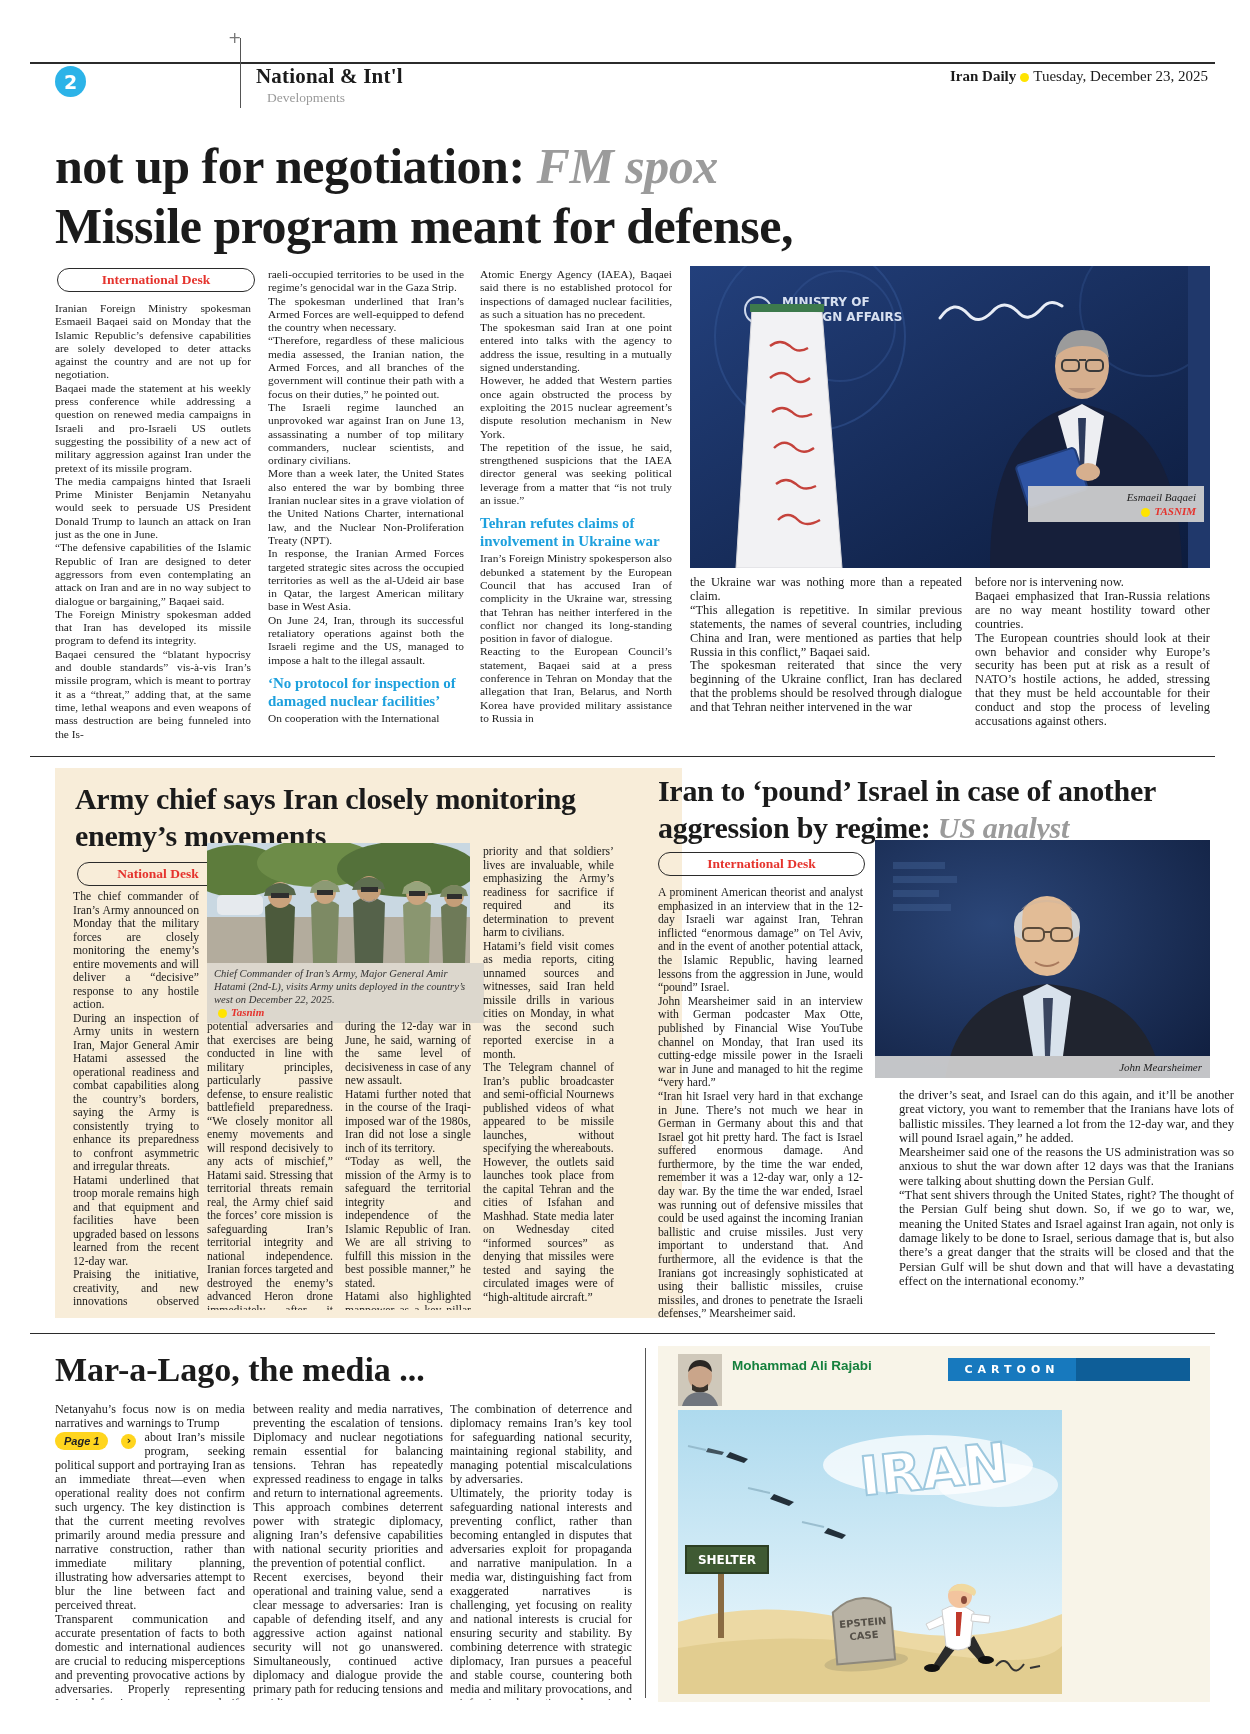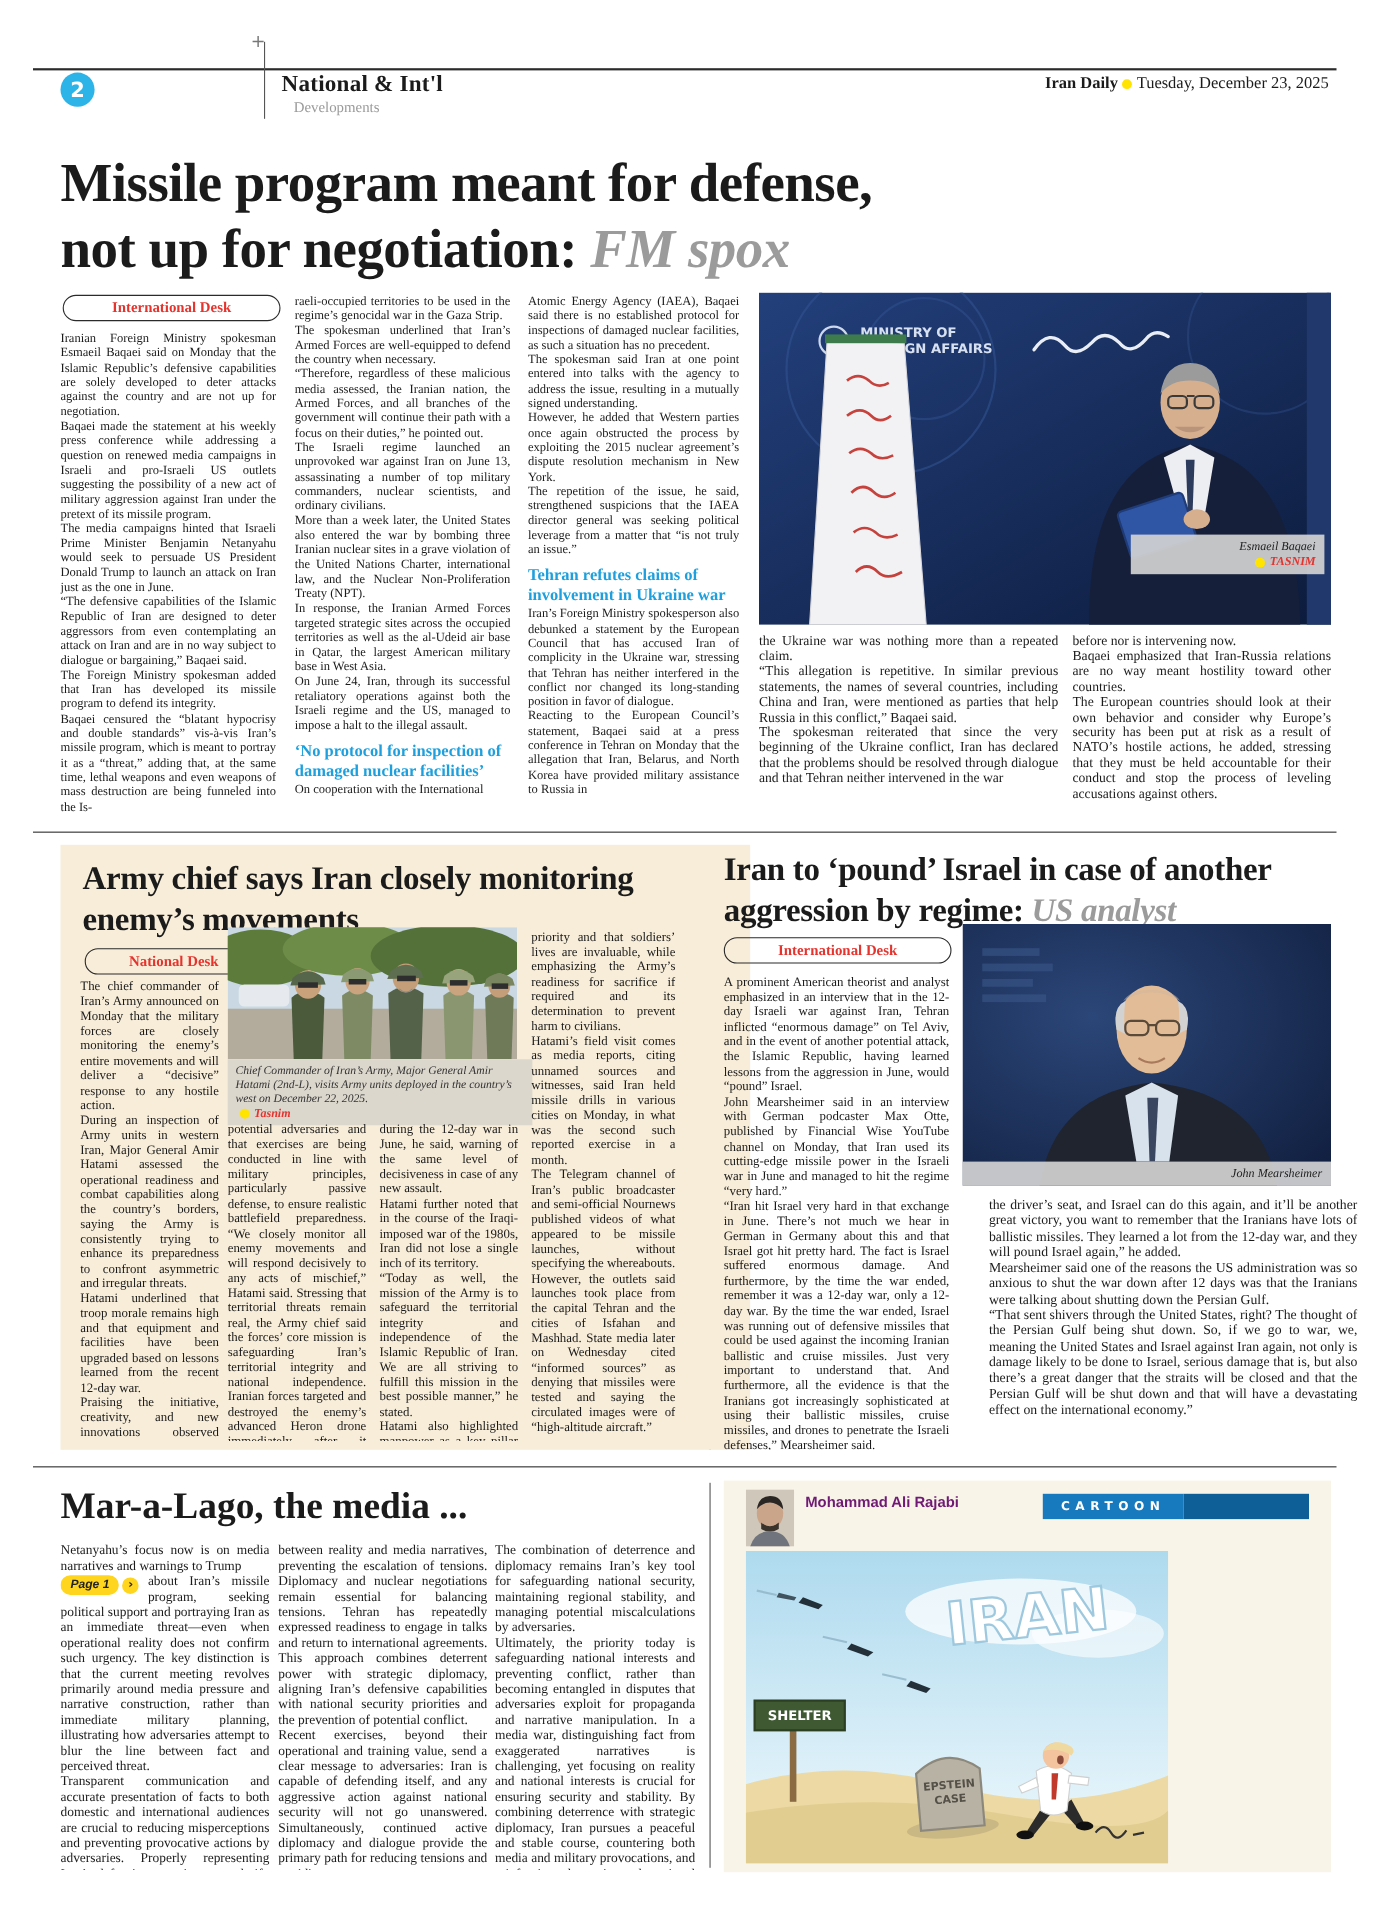--- a/index.html
+++ b/index.html
@@ -43,29 +43,29 @@
 
   
   .photo-cap{background:rgba(210,210,210,.92);font-size:11px;font-style:italic;color:#222;
     padding:4px 8px;line-height:14px;}
   .cap-src{color:#e5332d;font-weight:bold;font-style:italic;font-size:11px;}
   .army-cap{background:#dcd7cd;font-size:10.6px;font-style:italic;color:#333;padding:4px 7px;line-height:13px;}
 
   .army-panel{background:#f8edd9;}
 
   
-  .page1-badge{float:left;clear:left;margin:2px 8px 4px 0;display:flex;align-items:center;gap:3px;}
+  .page1-badge{float:left;clear:left;margin:2px 8px 4px 0;display:flex;align-items:center;gap:13px;}
   .p1label{background:#ffd51e;border-radius:10px;font-size:11px;font-weight:bold;font-style:italic;
     padding:2px 9px;color:#222;font-family:"Liberation Sans",sans-serif;}
   .chev{background:#ffd51e;border-radius:50%;width:15px;height:15px;display:inline-flex;align-items:center;
     justify-content:center;font-size:11px;font-weight:bold;color:#222;font-family:"DejaVu Sans",sans-serif;}
 
   
   .cartoon-bg{background:#f8f4e8;}
-  .artist-name{color:#701a75;font-weight:bold;font-size:13.5px;font-family:"Liberation Sans",sans-serif;}
+  .artist-name{color:#15803d;font-weight:bold;font-size:13.5px;font-family:"Liberation Sans",sans-serif;}
   .artist-role{color:#8a8a8a;font-style:italic;font-size:11.5px;margin-top:44px;}
   .cartoon-bar{background:#1779be;color:#fff;font-family:"DejaVu Sans",sans-serif;font-weight:bold;
     font-size:11px;letter-spacing:5px;display:flex;align-items:center;justify-content:center;}
   svg text{font-family:"DejaVu Sans",sans-serif;}
 </style>
 </head>
 <body>
 
 <div class="page">
 
@@ -73,22 +73,22 @@
   <div class="abs rule-h" style="left:30px;top:62px;width:1185px;height:2px;"></div>
   <div class="abs page-circle" style="left:55px;top:66px;">
       <span>2</span>
     </div>
   <div class="abs rule-v" style="left:240px;top:38px;height:70px;"></div>
   <div class="abs section-title" style="left:256px;top:64px;">National &amp; Int'l</div>
   <div class="abs section-sub" style="left:256px;top:90px;margin-left:11px;">Developments</div>
   <div class="abs masthead" style="right:42px;top:68px;"><b>Iran Daily</b><span class="dot"></span><span>Tuesday, December 23, 2025</span></div>
 
   <div class="abs lead-head" style="left:55px;top:136px;width:1000px;">
+    <div><span>not up for negotiation: </span><span class="accent-gray">FM spox</span></div>
     <div><span>Missile program meant for defense,</span></div>
-    <div><span>not up for negotiation: </span><span class="accent-gray">FM spox</span></div>
   </div>
 
   <div class="abs desk-badge" style="left:57px;top:268px;width:196px;">International Desk</div>
 
   <div class="abs jcol f-lead" style="left:55px;top:302px;width:196px;height:446px;">
       <p>Iranian Foreign Ministry spokesman Esmaeil Baqaei said on Monday that the Islamic Republic’s defensive capabilities are solely developed to deter attacks against the country and are not up for negotiation.</p>
       <p>Baqaei made the statement at his weekly press conference while addressing a question on renewed media campaigns in Israeli and pro-Israeli US outlets suggesting the possibility of a new act of military aggression against Iran under the pretext of its missile program.</p>
       <p>The media campaigns hinted that Israeli Prime Minister Benjamin Netanyahu would seek to persuade US President Donald Trump to launch an attack on Iran just as the one in June.</p>
       <p>“The defensive capabilities of the Islamic Republic of Iran are designed to deter aggressors from even contemplating an attack on Iran and are in no way subject to dialogue or bargaining,” Baqaei said.</p>
       <p>The Foreign Ministry spokesman added that Iran has developed its missile program to defend its integrity.</p>

